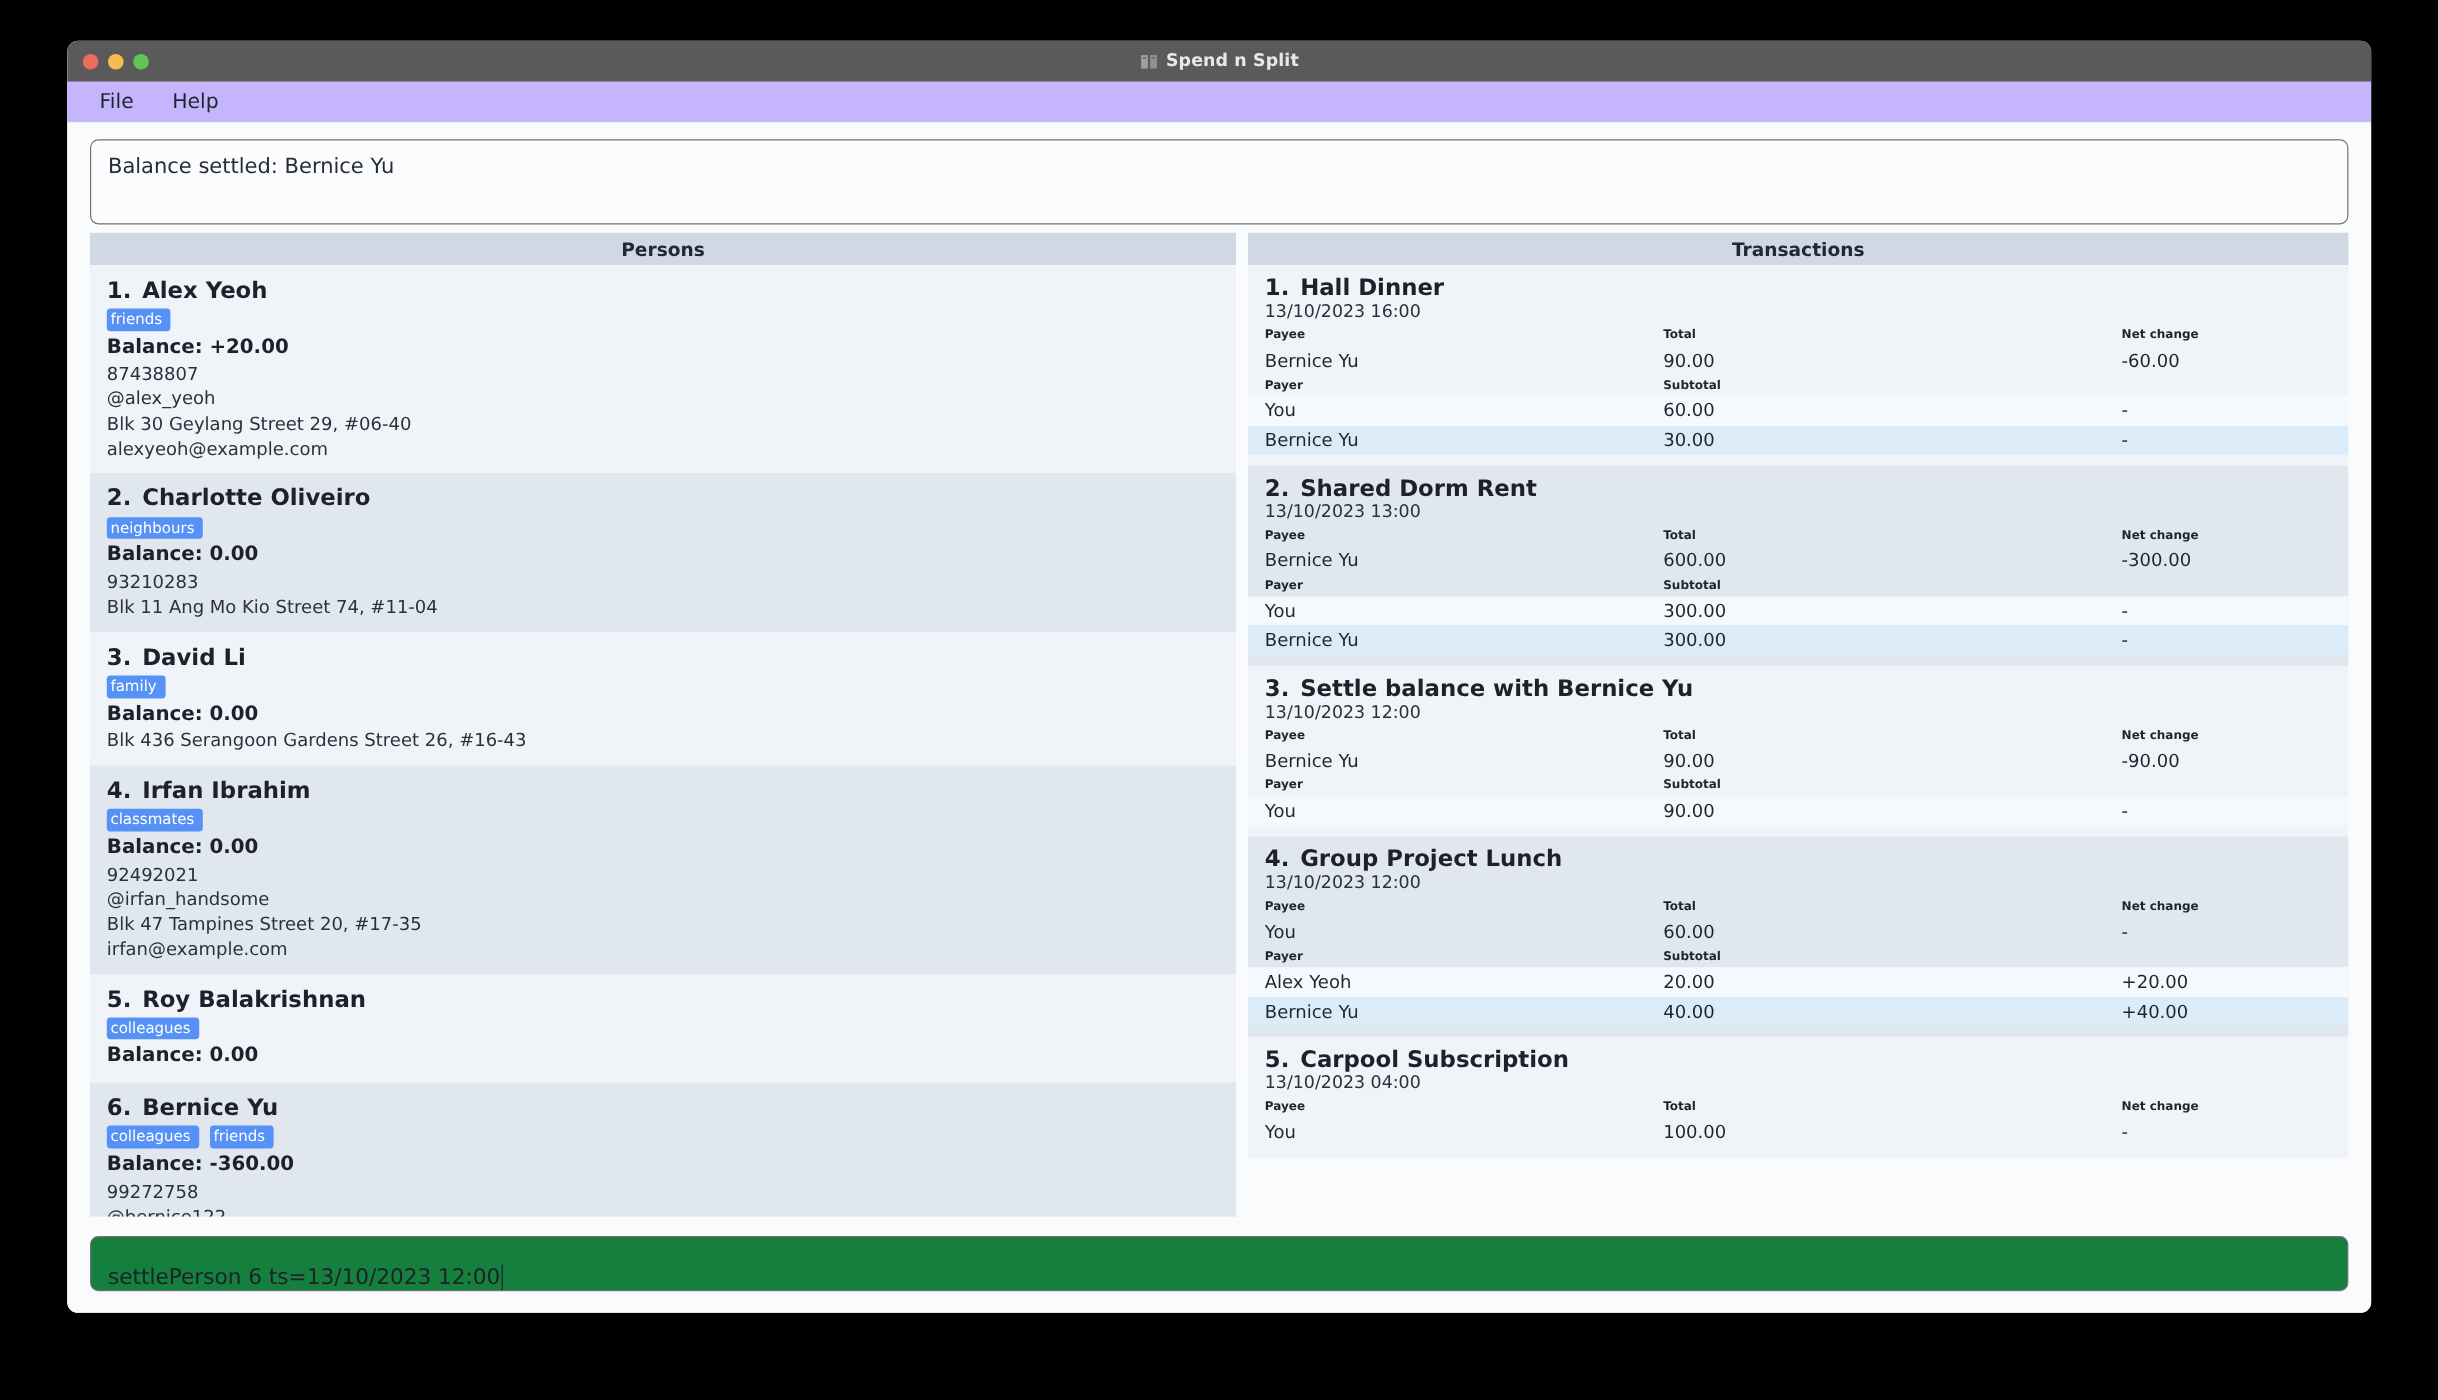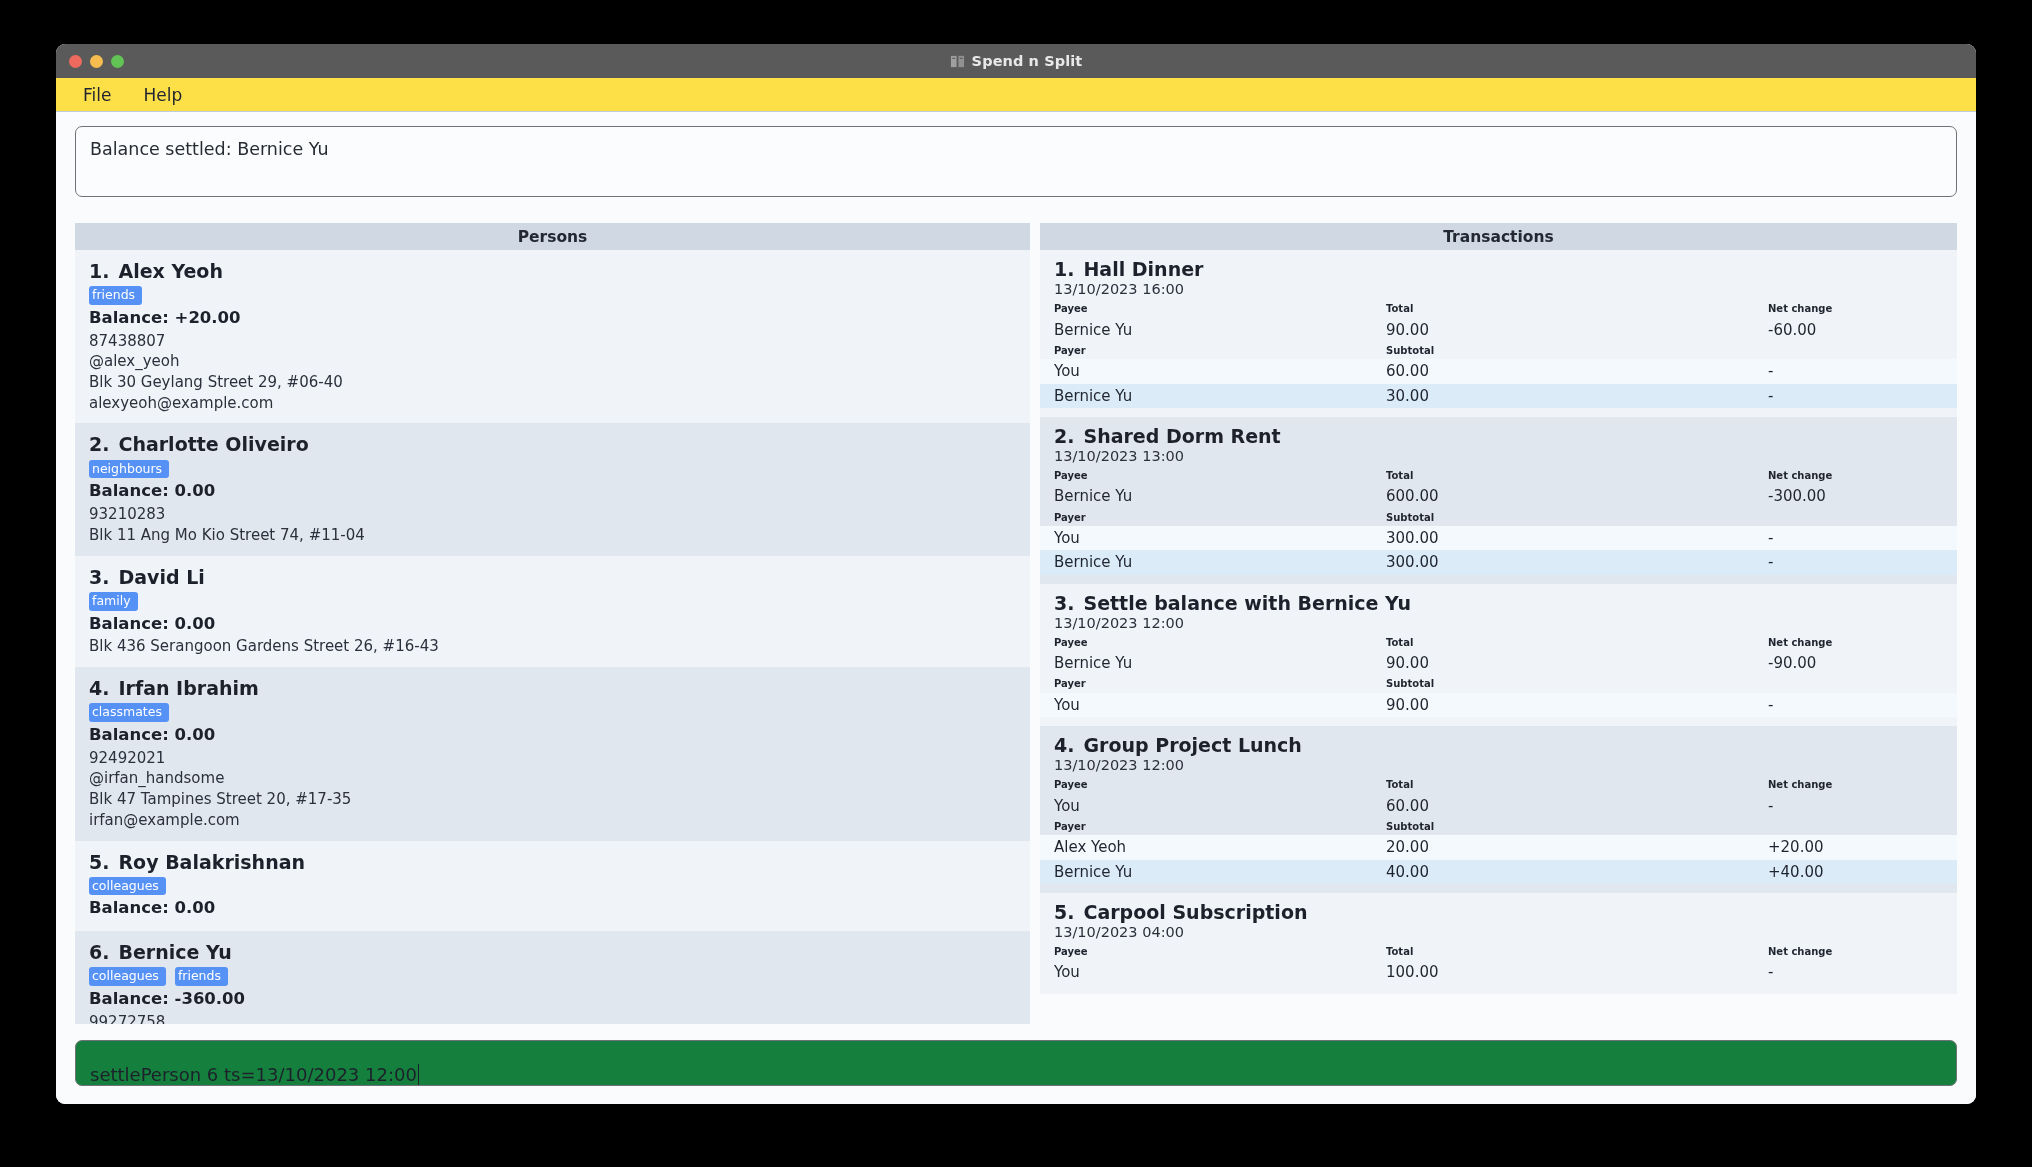--- a/index.html
+++ b/index.html
@@ -11,21 +11,21 @@
   }
   #screen {
     position: relative;
     width: 2032px; height: 1167px;
     background: #000000;
   }
 
   
   #window {
     position: absolute;
-    left: 56px; top: 44px;
+    left: 56px; top: 34px;
     width: 1920px; height: 1060px;
     background: #FAFBFC;
     border-radius: 9px;
     overflow: hidden;
     box-shadow: 0 10px 40px rgba(0,0,0,0.55);
     display: flex;
     flex-direction: column;
   }
 
   
@@ -61,21 +61,21 @@
     color: #E8E8E8;
     font-size: 14.5px;
     font-weight: bold;
     letter-spacing: 0.1px;
   }
 
   
   #menubar {
     flex: 0 0 34px;
     height: 34px;
-    background: #fde047;
+    background: #c4b5fd;
     display: flex;
     align-items: center;
     padding-left: 13px;
     gap: 4px;
     border-bottom: 1px solid #BFCCDA;
   }
   .menu-item {
     font-size: 17px;
     color: #1F2430;
     padding: 3px 14px;
@@ -95,21 +95,21 @@
 
   
   #result-box {
     flex: 0 0 71px;
     border: 1.4px solid #6F7278;
     border-radius: 7px;
     background: #FBFCFD;
     padding: 12px 14px;
     font-size: 17.5px;
     color: #272B33;
-    margin-bottom: 26px;
+    margin-bottom: 7px;
   }
 
   
   #panels {
     flex: 1 1 auto;
     display: flex;
     gap: 10px;
     min-height: 0;
   }
   .panel {

